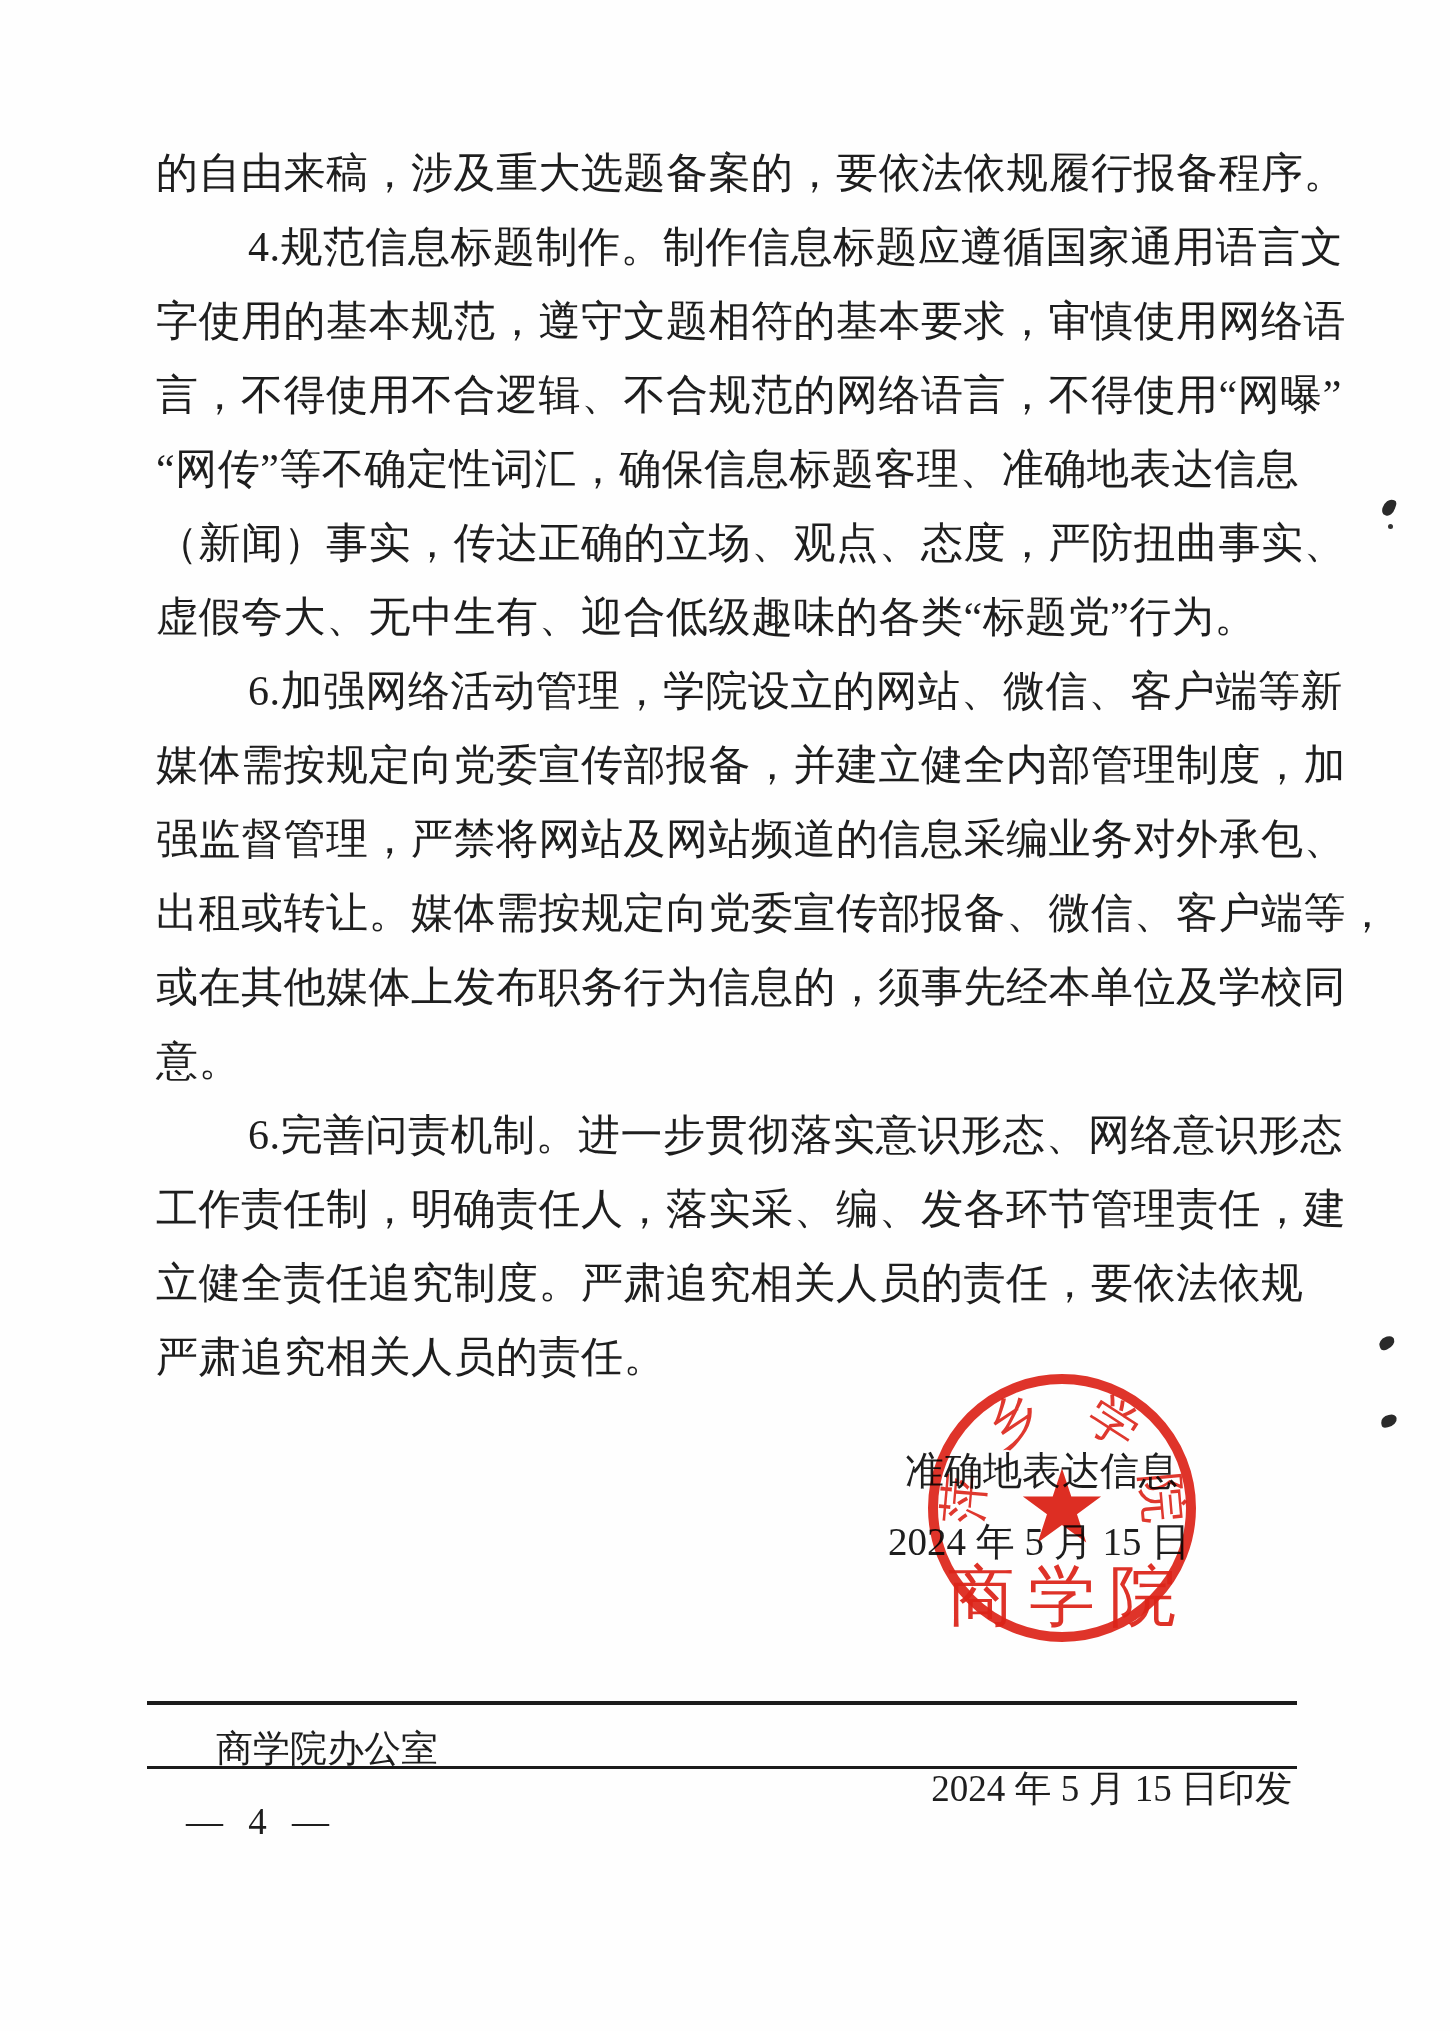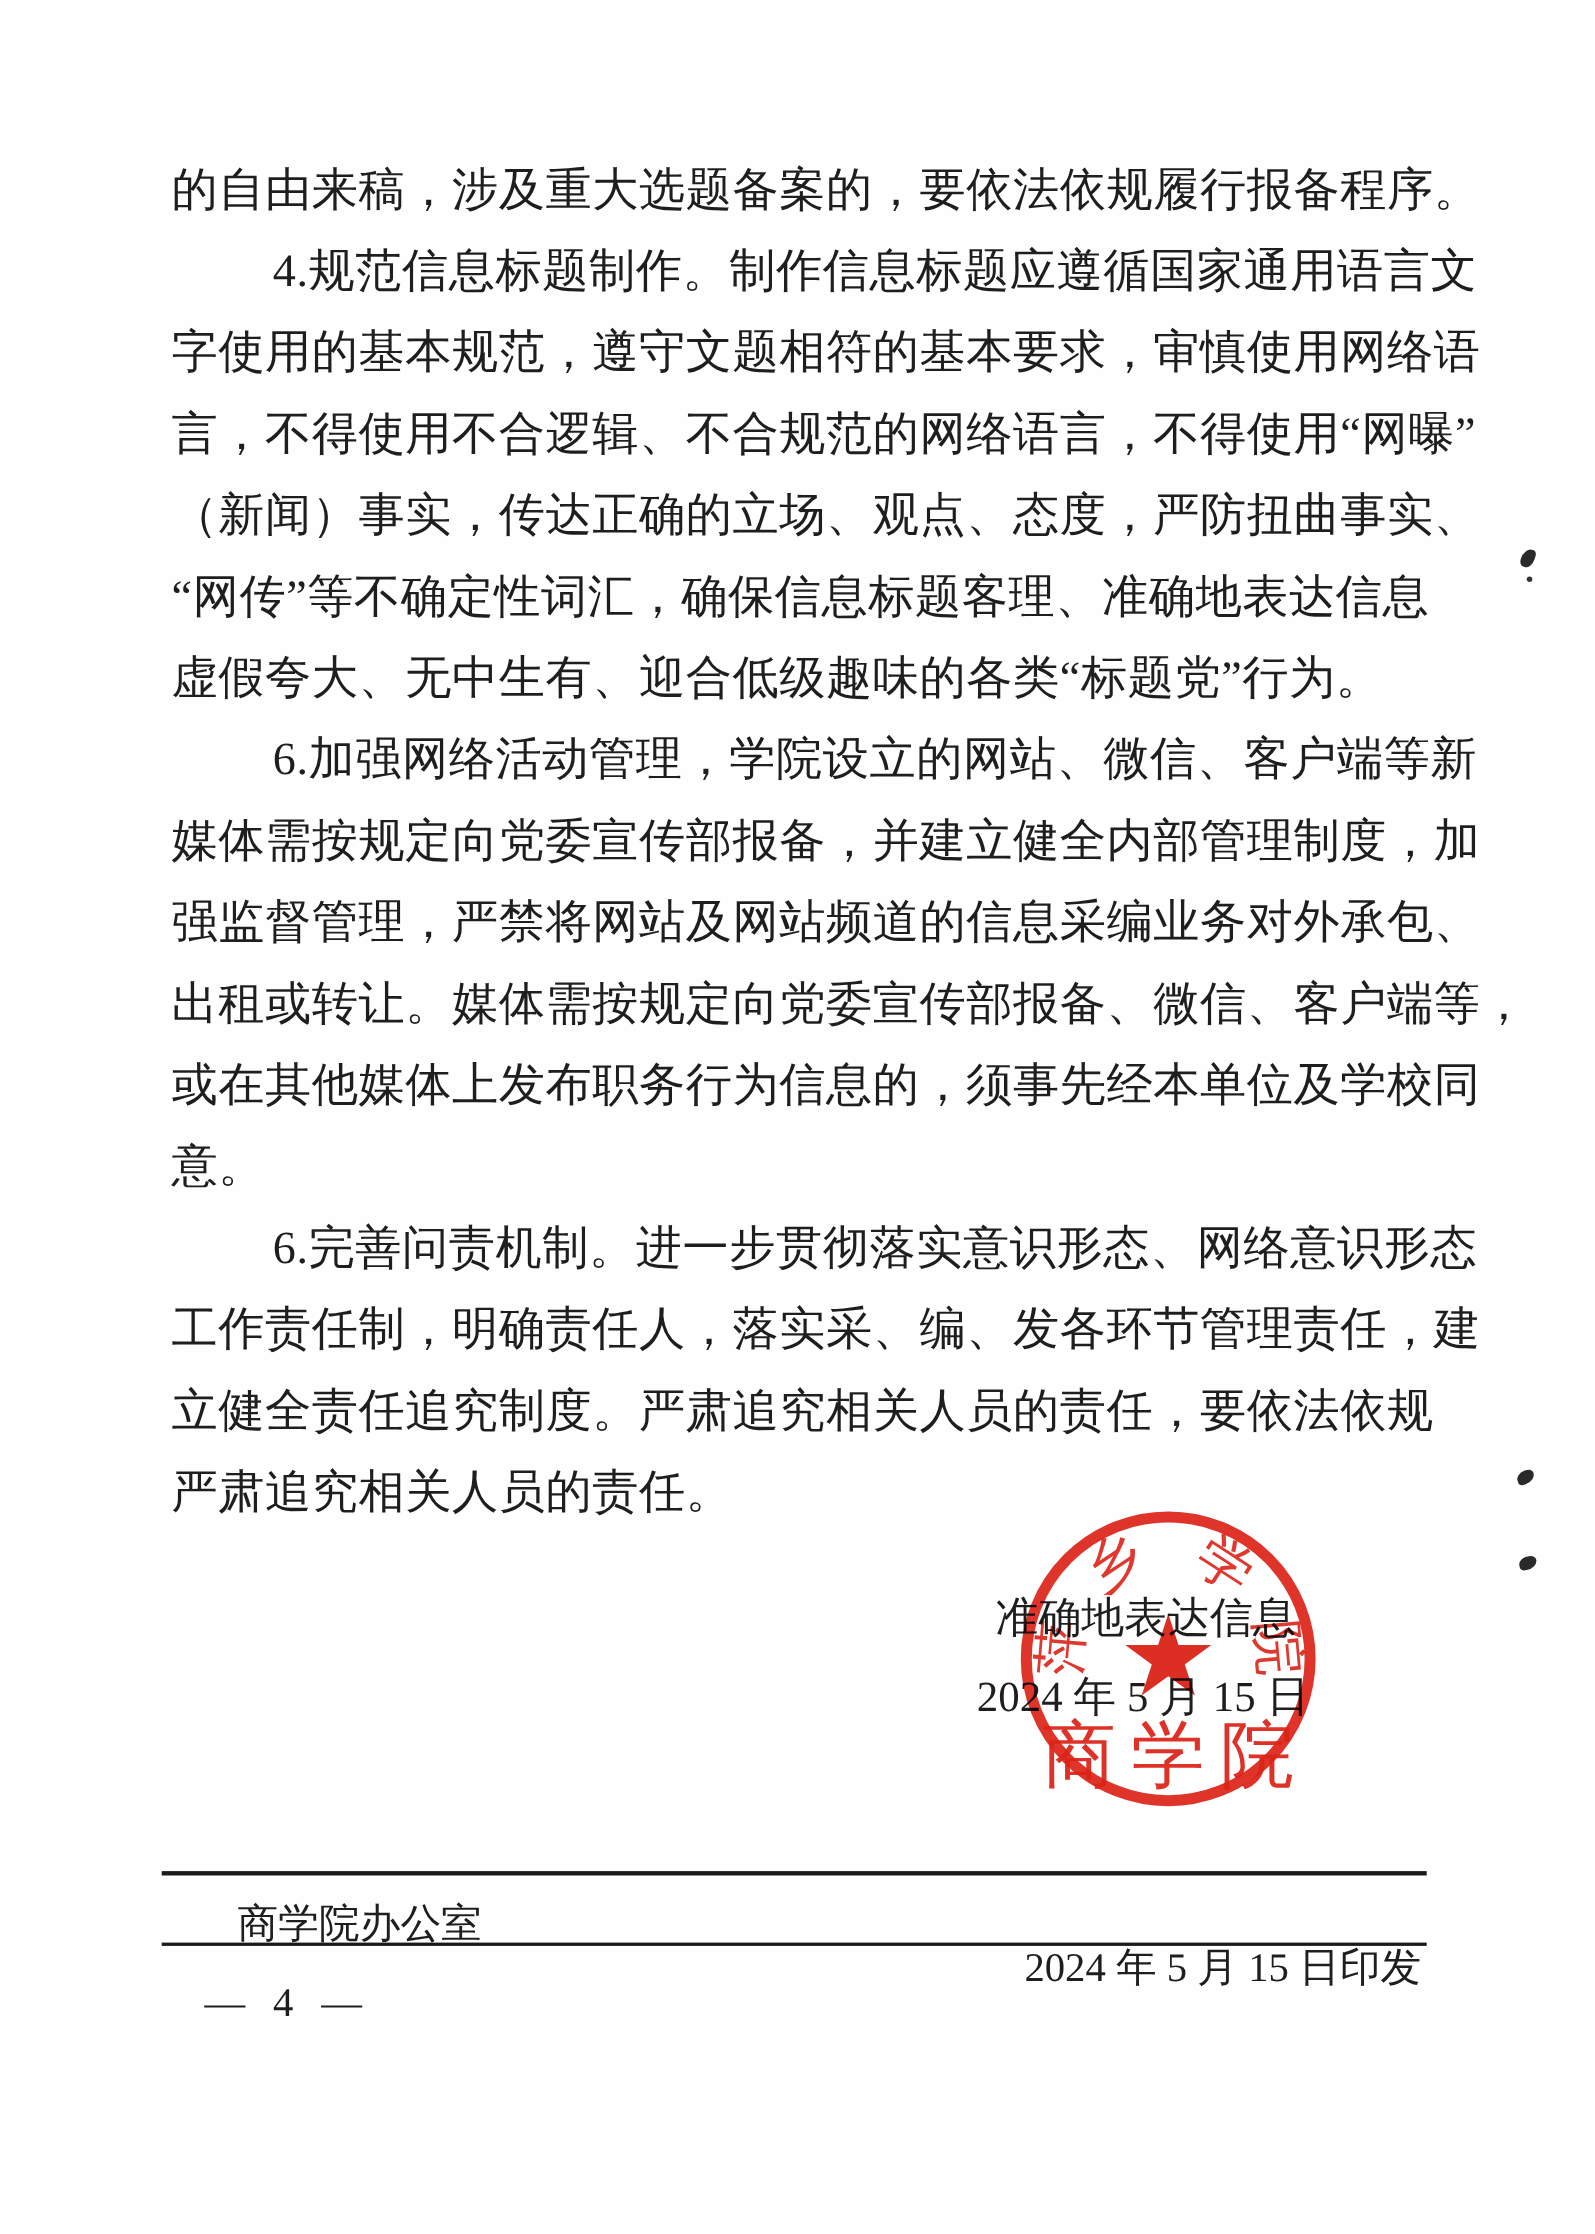--- a/index.html
+++ b/index.html
@@ -80,22 +80,22 @@
 </head>
 <body>
 
 <div class="page">
 
   <div class="body-text">
     <div class="line">的自由来稿，涉及重大选题备案的，要依法依规履行报备程序。</div>
     <div class="line indent">4.规范信息标题制作。制作信息标题应遵循国家通用语言文</div>
     <div class="line">字使用的基本规范，遵守文题相符的基本要求，审慎使用网络语</div>
     <div class="line">言，不得使用不合逻辑、不合规范的网络语言，不得使用“网曝”</div>
+    <div class="line">“网传”等不确定性词汇，确保信息标题客理、准确地表达信息</div>
     <div class="line">（新闻）事实，传达正确的立场、观点、态度，严防扭曲事实、</div>
-    <div class="line">“网传”等不确定性词汇，确保信息标题客理、准确地表达信息</div>
     <div class="line">虚假夸大、无中生有、迎合低级趣味的各类“标题党”行为。</div>
     <div class="line indent">6.加强网络活动管理，学院设立的网站、微信、客户端等新</div>
     <div class="line">媒体需按规定向党委宣传部报备，并建立健全内部管理制度，加</div>
     <div class="line">强监督管理，严禁将网站及网站频道的信息采编业务对外承包、</div>
     <div class="line">出租或转让。媒体需按规定向党委宣传部报备、微信、客户端等，</div>
     <div class="line">或在其他媒体上发布职务行为信息的，须事先经本单位及学校同</div>
     <div class="line">意。</div>
     <div class="line indent">6.完善问责机制。进一步贯彻落实意识形态、网络意识形态</div>
     <div class="line">工作责任制，明确责任人，落实采、编、发各环节管理责任，建</div>
     <div class="line">立健全责任追究制度。严肃追究相关人员的责任，要依法依规</div>

